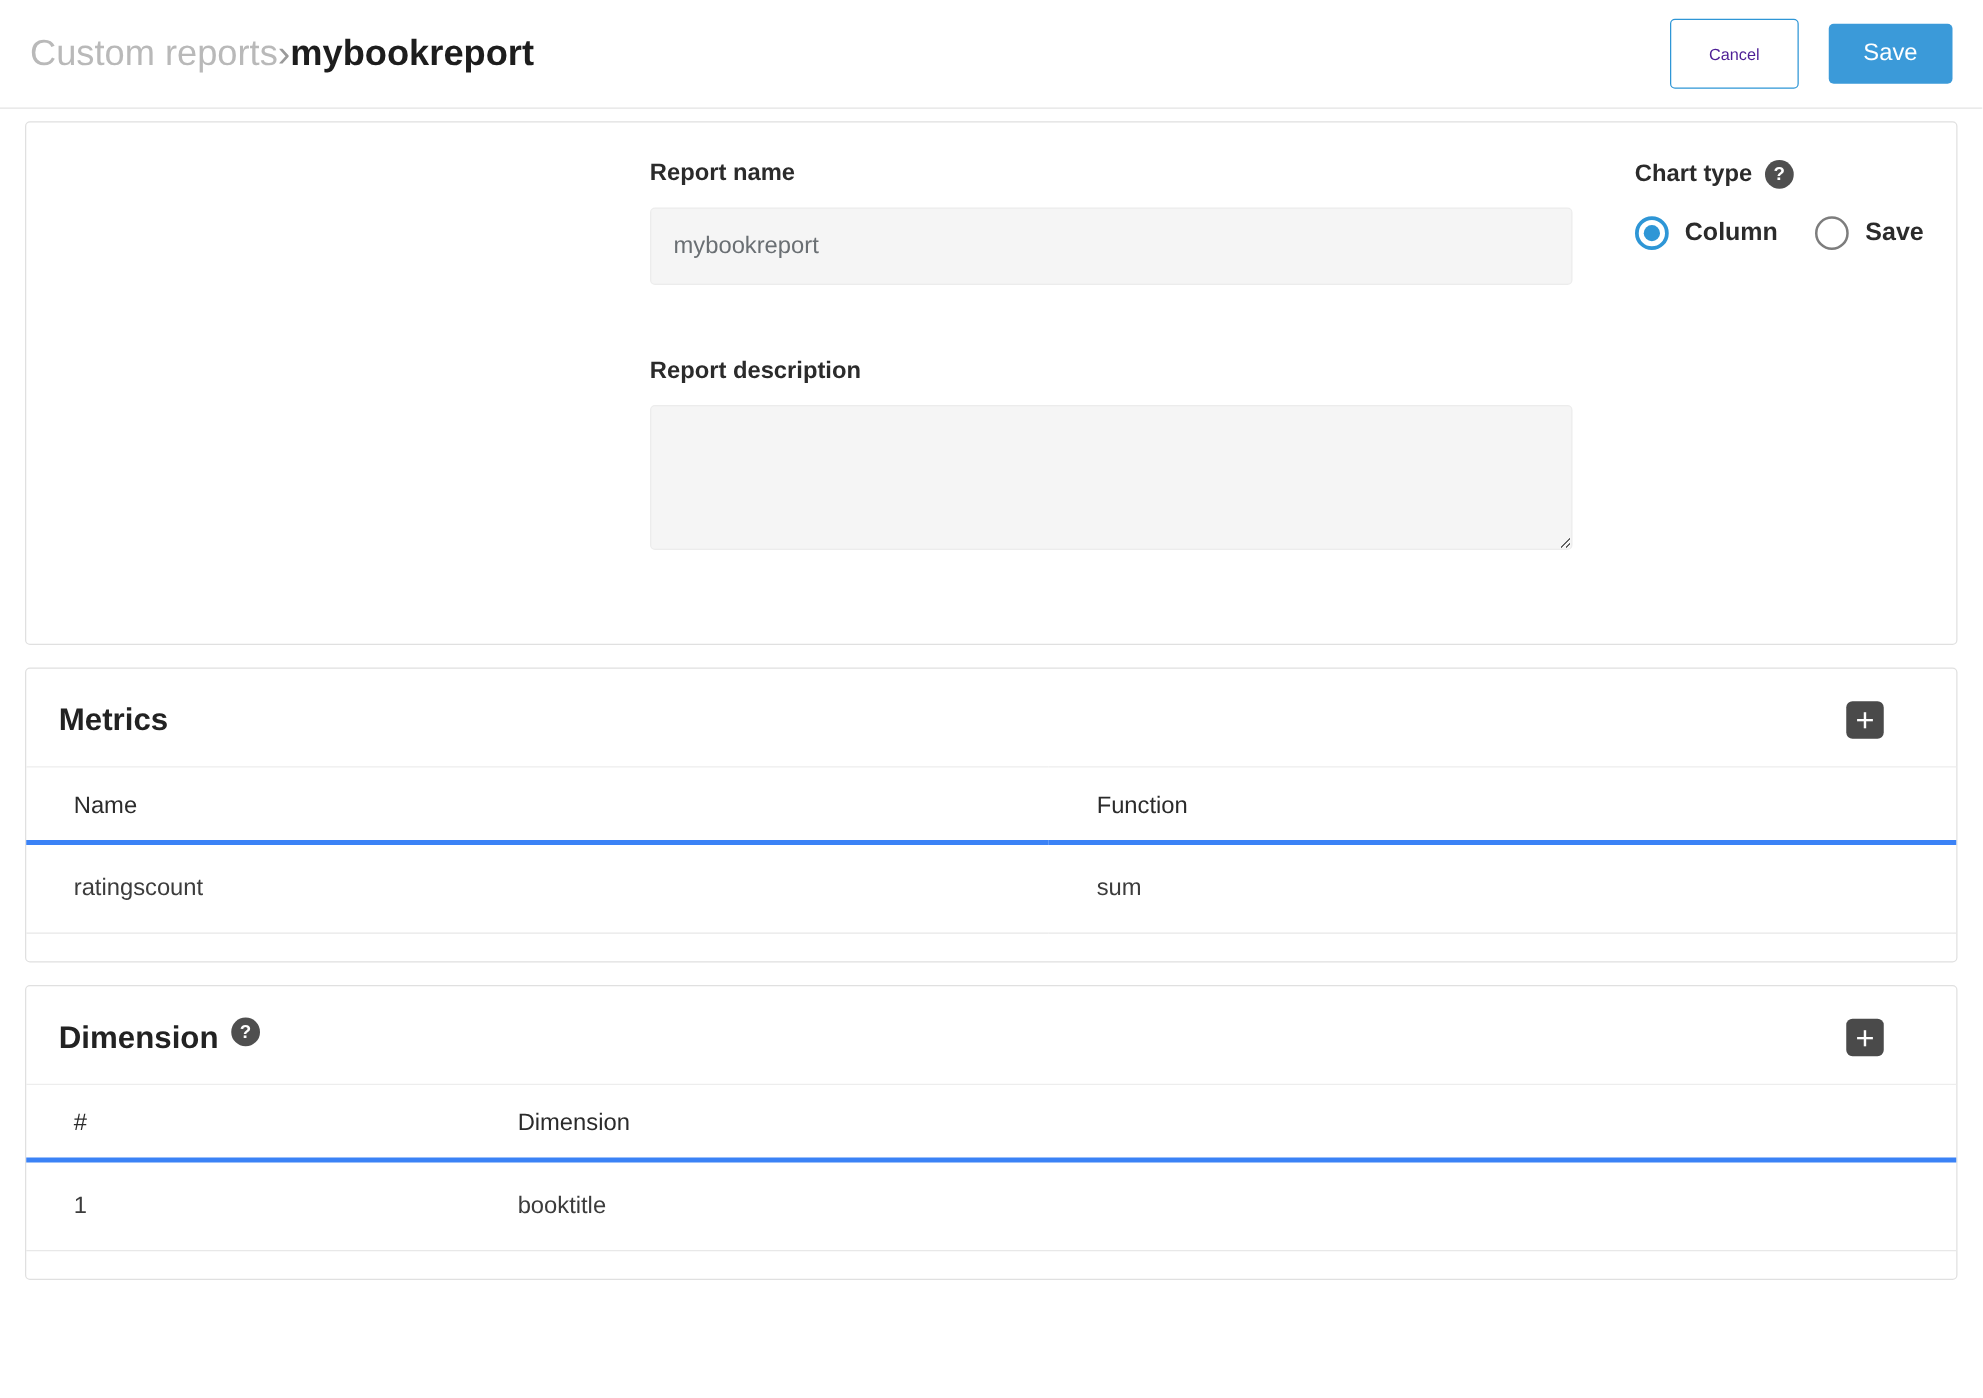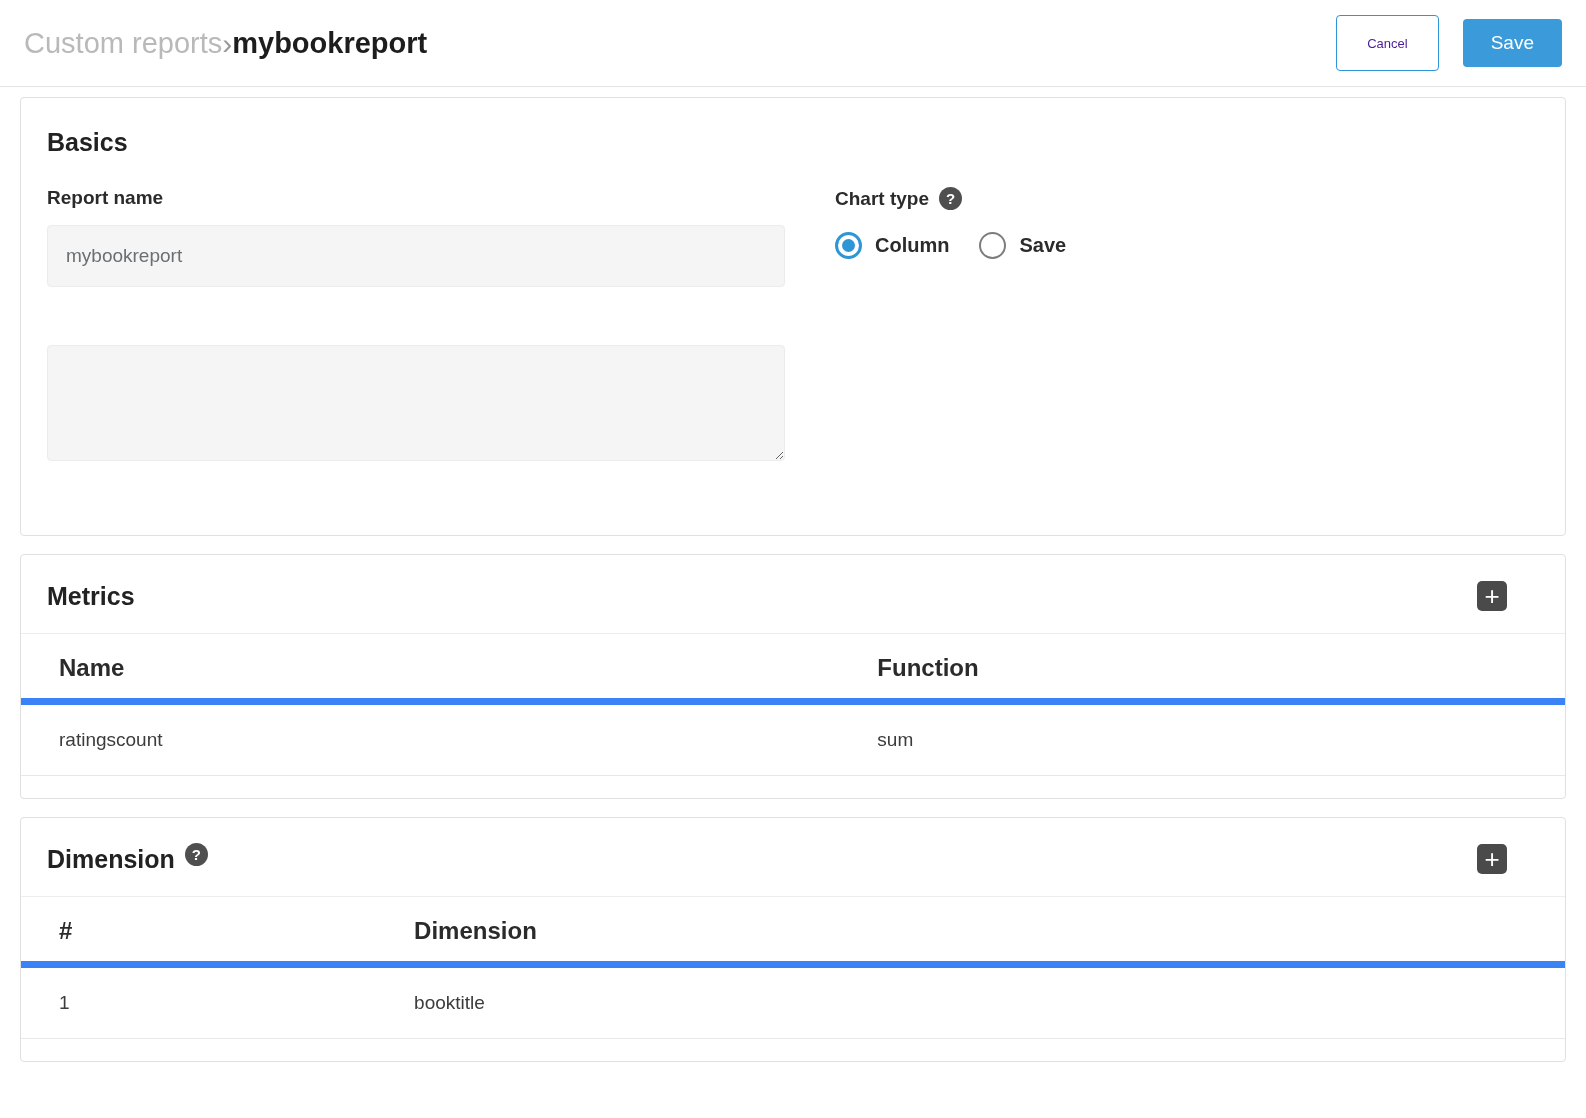--- a/index.html
+++ b/index.html
@@ -40,21 +40,21 @@
   .card {
     background:#ffffff;
     border:1px solid #e0e0e0;
     border-radius:4px;
   }
   .card-title { font-size:25px; font-weight:bold; color:#222222; }
 
   
   .basics-card { padding:30px 26px 70px; }
   .basics-card .card-title { margin-bottom:30px; }
-  .basics-grid { display:flex; }
+  .basics-grid { display:flex;justify-content:flex-end; }
   .left-col { width:738px; }
   .right-col { margin-left:50px; }
   .field-label { display:block; font-size:19px; font-weight:bold; color:#2b2b2b; margin-bottom:16px; }
   .text-input {
     width:738px; height:62px;
     background:#f5f5f5; border:1px solid #ececec; border-radius:4px;
     padding:0 18px; font-size:19px; color:#6a6f73;
     font-family:"Liberation Sans", sans-serif;
     margin-bottom:58px;
   }
@@ -91,22 +91,22 @@
   }
   .title-wrap { display:flex; align-items:flex-start; gap:10px; }
   .title-wrap .help-icon { transform:translateY(-2px); }
   .plus-button {
     width:30px; height:30px; border-radius:5px;
     background:#4a4a4a; color:#ffffff; border:none;
     font-size:26px; line-height:26px; text-align:center; padding:0;
   }
   table { width:100%; border-collapse:collapse; border-top:1px solid #ededed; }
   th {
-    text-align:left; font-size:24px; font-weight:bold; color:#2b2b2b;
-    padding:20px 38px 16px; border-bottom:7px solid #3b82f6;
+    text-align:left; font-size:19px; font-weight:normal; color:#2b2b2b;
+    padding:20px 38px 16px; border-bottom:4px solid #3b82f6;
   }
   td {
     font-size:19px; color:#3c3c3c;
     padding:24px 38px; border-bottom:1px solid #e8e8e8;
   }
   .metrics-card th.col-0, .metrics-card td.col-0 { width:53%; }
   .dimensions-card th.col-0, .dimensions-card td.col-0 { width:23%; }
 </style>
 </head>
 <body>
@@ -119,25 +119,25 @@
   </div>
   <div class="header-actions">
     <button class="btn-cancel">Cancel</button>
     <button class="btn-save">Save</button>
   </div>
 </header>
 
 <main class="main">
 
   <section class="card basics-card">
-    <h2 class="card-title">Basics</h2>
     <div class="basics-grid">
       <div class="left-col">
         <label class="field-label">Report name</label>
         <input class="text-input" type="text" value="mybookreport" style="">
+        <label class="field-label">Report description</label>
         <textarea class="textarea" style=""></textarea>
       </div>
       <div class="right-col">
         <div class="label-row">
           <span class="field-label">Chart type</span>
           <span class="help-icon">?</span>
         </div>
         <div class="radio-row">
           <label class="radio-option">
             <span class="radio selected"></span>

